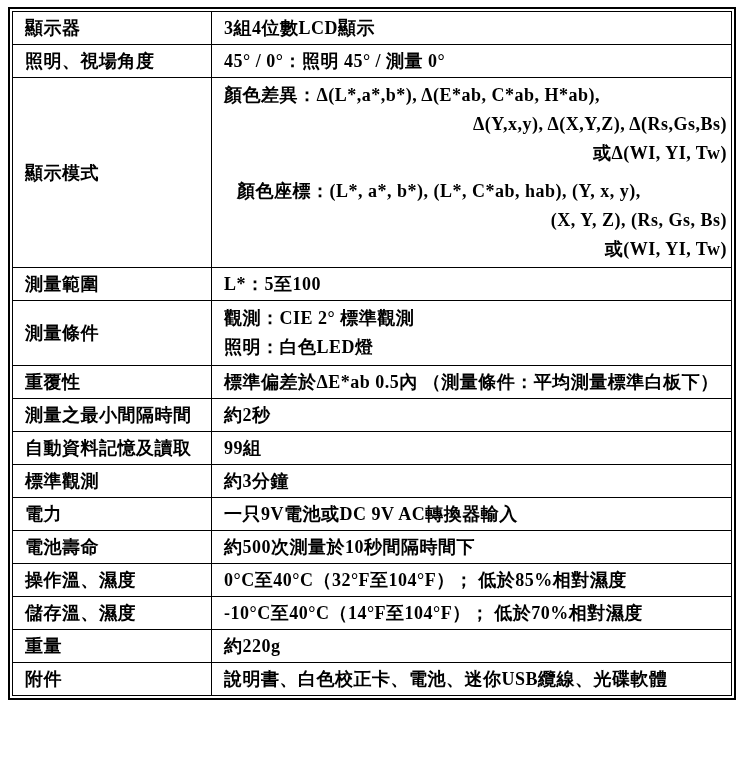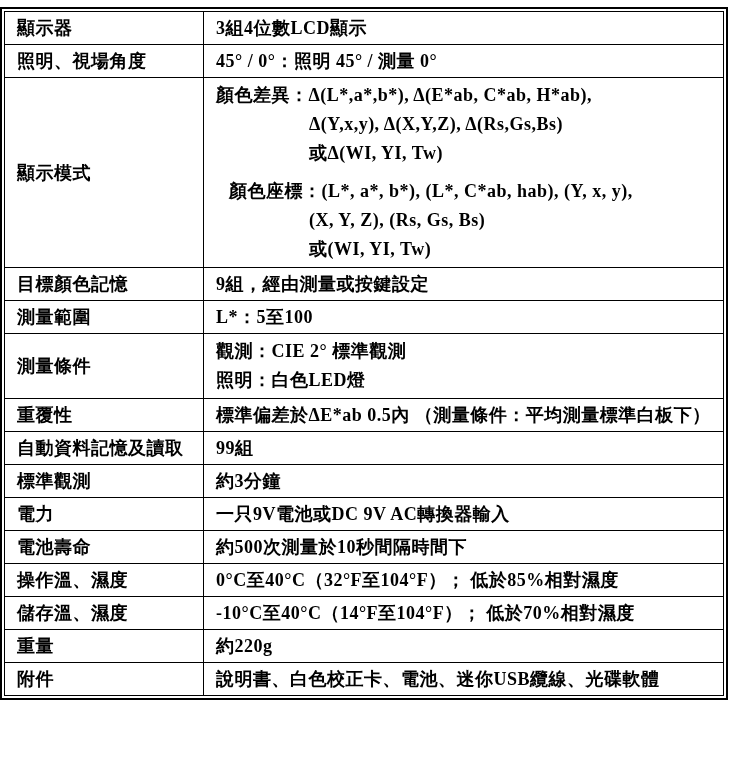--- a/index.html
+++ b/index.html
@@ -7,21 +7,21 @@
     padding: 0;
     background: #ffffff;
     width: 750px;
     height: 781px;
     overflow: hidden;
   }
   .page {
     box-sizing: border-box;
     width: 750px;
     height: 781px;
-    padding: 7px 0;
+    padding: 7px 8px;
     font-family: "Liberation Serif", "DejaVu Serif", serif;
     color: #000000;
   }
   .table-frame {
     box-sizing: border-box;
     width: 728px;
     border: 2px solid #000000;
     padding: 2px;
     background: #ffffff;
   }
@@ -48,21 +48,22 @@
     width: auto;
   }
   tr.simple td {
     height: 25px; 
   }
   .line {
     white-space: nowrap;
     line-height: 29px;
   }
   .line.indent {
-    margin-left: 93px;
+    margin-left: 56px;
+    text-align: right;
   }
   .line.gap {
     margin-top: 9px;
     margin-left: 13px;
   }
   td.multiline {
     vertical-align: middle;
     padding-top: 6px;
     padding-bottom: 6px;
   }
@@ -87,37 +88,37 @@
     <td class="value-cell multiline">
               <div class="line">顏色差異：Δ(L*,a*,b*),  Δ(E*ab, C*ab, H*ab),</div>
               <div class="line indent">Δ(Y,x,y), Δ(X,Y,Z),  Δ(Rs,Gs,Bs)</div>
               <div class="line indent">或Δ(WI, YI, Tw)</div>
               <div class="line gap">顏色座標：(L*, a*, b*), (L*, C*ab, hab), (Y, x, y),</div>
               <div class="line indent">(X, Y, Z), (Rs, Gs, Bs)</div>
               <div class="line indent">或(WI, YI, Tw)</div>
             </td>
   </tr>
           <tr class="simple">
-    <td class="label-cell">目標顏色記憶</td>
-    <td class="value-cell">9組，經由測量或按鍵設定</td>
-  </tr>
-          <tr class="simple">
     <td class="label-cell">測量範圍</td>
     <td class="value-cell">L*：5至100</td>
   </tr>
           <tr class="multi">
     <td class="label-cell">測量條件</td>
     <td class="value-cell multiline">
               <div class="line">觀測：CIE 2° 標準觀測</div>
               <div class="line">照明：白色LED燈</div>
             </td>
   </tr>
           <tr class="simple">
     <td class="label-cell">重覆性</td>
     <td class="value-cell">標準偏差於ΔE*ab 0.5內 （測量條件：平均測量標準白板下）</td>
+  </tr>
+          <tr class="simple">
+    <td class="label-cell">測量之最小間隔時間</td>
+    <td class="value-cell">約2秒</td>
   </tr>
           <tr class="simple">
     <td class="label-cell">自動資料記憶及讀取</td>
     <td class="value-cell">99組</td>
   </tr>
           <tr class="simple">
     <td class="label-cell">標準觀測</td>
     <td class="value-cell">約3分鐘</td>
   </tr>
           <tr class="simple">

